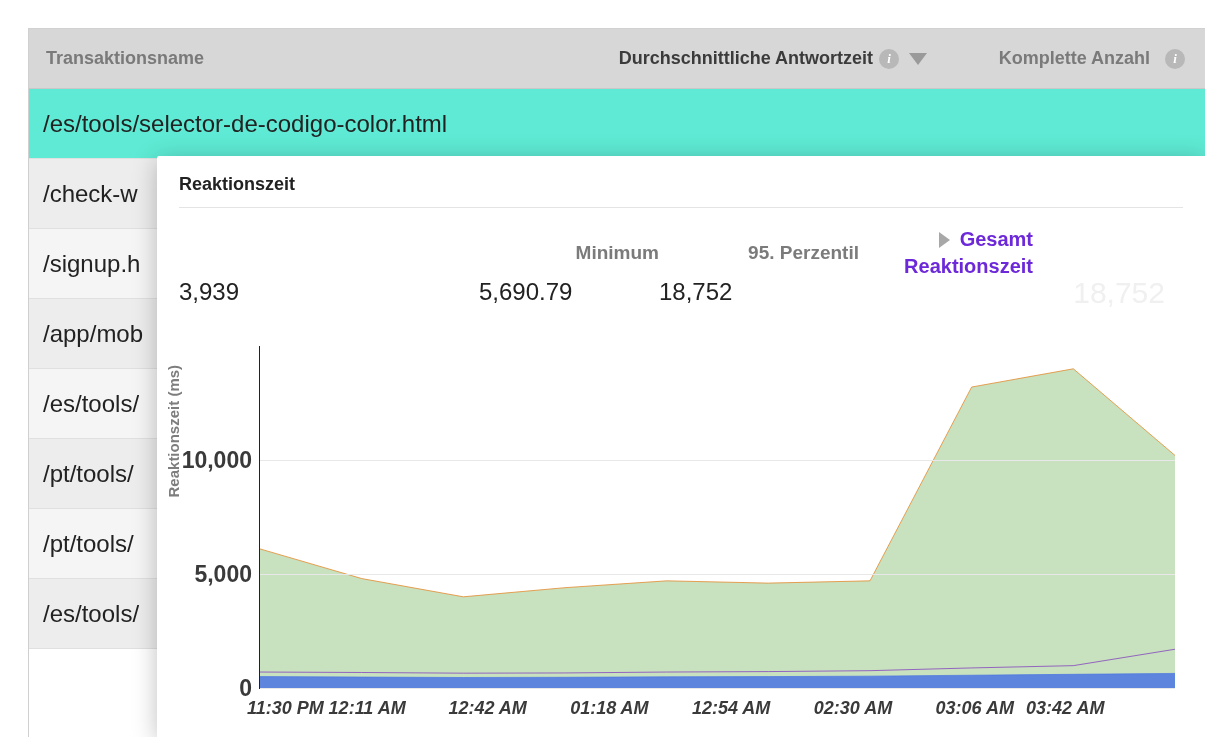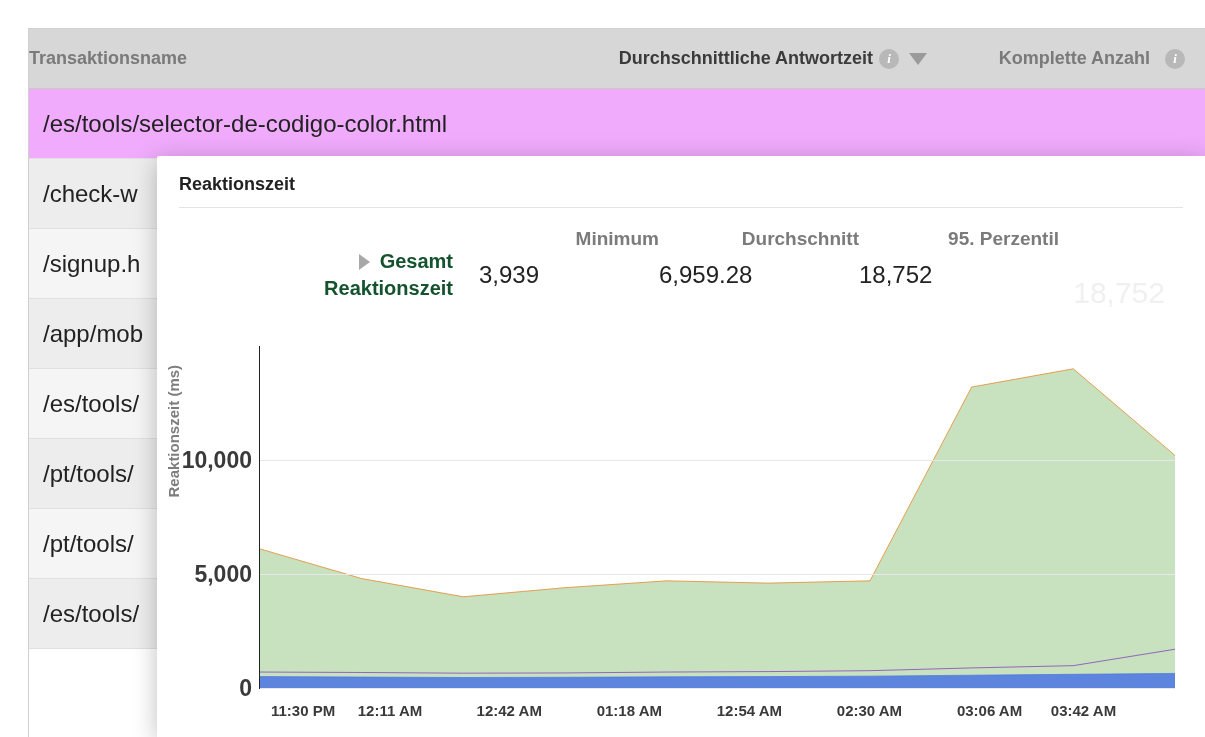--- a/index.html
+++ b/index.html
@@ -30,21 +30,21 @@
     border-bottom: 1px solid #c8c8c8;
   }
   .th {
     font-weight: 600;
     color: #7a7a7a;
     font-size: 18px;
     display: flex;
     align-items: center;
     gap: 6px;
   }
-  .th-name { flex: 0 0 550px; padding-left: 0; }
+  .th-name { flex: 0 0 550px; padding-left: 17px; }
   .th-art { flex: 0 0 360px; justify-content: flex-end; padding-right: 12px; color:#3b3b3b; font-weight:700;}
   .th-count { flex: 1; justify-content: flex-end; padding-right: 20px; gap: 15px; }
   .info-icon {
     width: 20px; height: 20px; border-radius: 50%;
     background: #b8b8b8; color: #fff; font-size: 13px;
     display: inline-flex; align-items:center; justify-content:center;
     font-style: italic; font-family: Georgia, serif; font-weight:700;
   }
   .chevron-down {
     width: 0; height: 0; border-left: 9px solid transparent;
@@ -55,21 +55,21 @@
   .row {
     height: 70px;
     display: flex;
     align-items: center;
     padding-left: 14px;
     font-size: 24px;
     color: #222;
     border-bottom: 1px solid #e0e0e0;
     background: #ededed;
   }
-  .row.selected { background: #f0abfc; }
+  .row.selected { background: #5eead4; }
   .row.alt { background: #f5f5f5; }
   .row-text { white-space: nowrap; overflow: hidden; }
 
   
   .panel {
     position: absolute;
     left: 157px;
     top: 156px;
     right: 0;
     bottom: 0;
@@ -85,21 +85,21 @@
   }
   .stats {
     display: grid;
     grid-template-columns: 300px 180px 200px 200px;
     margin-top: 20px;
     align-items: center;
   }
   .stats-hdr { color: #7b7b7b; font-size: 19px; font-weight: 600; text-align:right;}
   .stats-rowlabel {
     display: flex; align-items: center; justify-content: flex-end;
-    gap: 10px; font-size: 20px; font-weight: 700; color:#14532d;
+    gap: 10px; font-size: 20px; font-weight: 700; color:#6d28d9;
     padding-right: 26px; text-align:right;
   }
   .stats-rowlabel .sub { font-weight:600; }
   .chev-right {
     width: 0; height: 0; border-top:8px solid transparent;
     border-bottom:8px solid transparent; border-left:11px solid #a8a8a8;
   }
   .stats-val { font-size: 24px; font-weight: 500; color:#222; text-align:left;}
   .ghost-val {
     position:absolute; right:40px; top:120px; font-size:30px; color:#f0f0f0; font-weight:500;
@@ -126,23 +126,23 @@
   }
   .grid-line {
     position: absolute; left:0; right:0; border-top:1px solid #e8e8e8;
   }
   .ytick {
     position:absolute; right: calc(100% + 8px);
     transform: translateY(-50%);
     font-size: 23px; color:#3a3a3a; font-weight:600;
   }
   .xticks {
-    position:absolute; left:92px; right:20px; bottom:18px;
+    position:absolute; left:68px; right:20px; bottom:18px;
     display:flex; justify-content:space-between;
-    font-size:15px; font-weight:700; color:#3a3a3a;
+    font-size:18px; font-weight:700; color:#3a3a3a;font-style:italic;
   }
   .xticks span { white-space:nowrap; transform:translateX(-50%); }
   .xticks span:first-child { transform:none; }
   .xticks span:last-child { transform:translateX(-90%); }
   svg.series { position:absolute; inset:0; width:100%; height:100%; }
 </style>
 </head>
 <body>
 
 <div class="table-wrap">
@@ -187,32 +187,31 @@
       </div>
   </div>
 </div>
 
 <div class="panel">
   <div class="panel-title">Reaktionszeit</div>
 
   <div class="stats">
     <div></div>
     <div class="stats-hdr">Minimum</div>
-    <div class="stats-hdr">Durchschnitt</div>
     <div class="stats-hdr">95. Perzentil</div>
 
     <div class="stats-rowlabel" style="flex-direction:column; align-items:flex-end; gap:4px;">
       <div style="display:flex; align-items:center; gap:10px;">
         <span class="chev-right"></span>
         <span>Gesamt</span>
       </div>
       <span class="sub">Reaktionszeit</span>
     </div>
     <div class="stats-val">3,939</div>
-    <div class="stats-val">6,959.28</div>
+    <div class="stats-val">5,690.79</div>
     <div class="stats-val">18,752</div>
   </div>
   <div class="ghost-val">18,752</div>
 
   <div class="chart-area">
     <div class="ylabel">Reaktionszeit (ms)</div>
     <div class="plot">
       <svg class="series" preserveAspectRatio="none" viewBox="0 0 100 100">
           <path d="M0 59.333333333333336 L11.11111111111111 68 L22.22222222222222 73.33333333333333 L33.33333333333333 70.66666666666667 L44.44444444444444 68.66666666666666 L55.55555555555556 69.33333333333334 L66.66666666666666 68.66666666666666 L77.77777777777779 12 L88.88888888888889 6.666666666666671 L100 32 L 100 100 L 0 100 Z" fill="#b6d7a8" fill-opacity="0.75" stroke="none"></path>
           <path d="M0 96.66666666666667 L11.11111111111111 96.8 L22.22222222222222 96.93333333333334 L33.33333333333333 96.86666666666666 L44.44444444444444 96.73333333333333 L55.55555555555556 96.66666666666667 L66.66666666666666 96.53333333333333 L77.77777777777779 96.26666666666667 L88.88888888888889 96 L100 95.73333333333333 L 100 100 L 0 100 Z" fill="#4a74e3" fill-opacity="0.85" stroke="none"></path>

